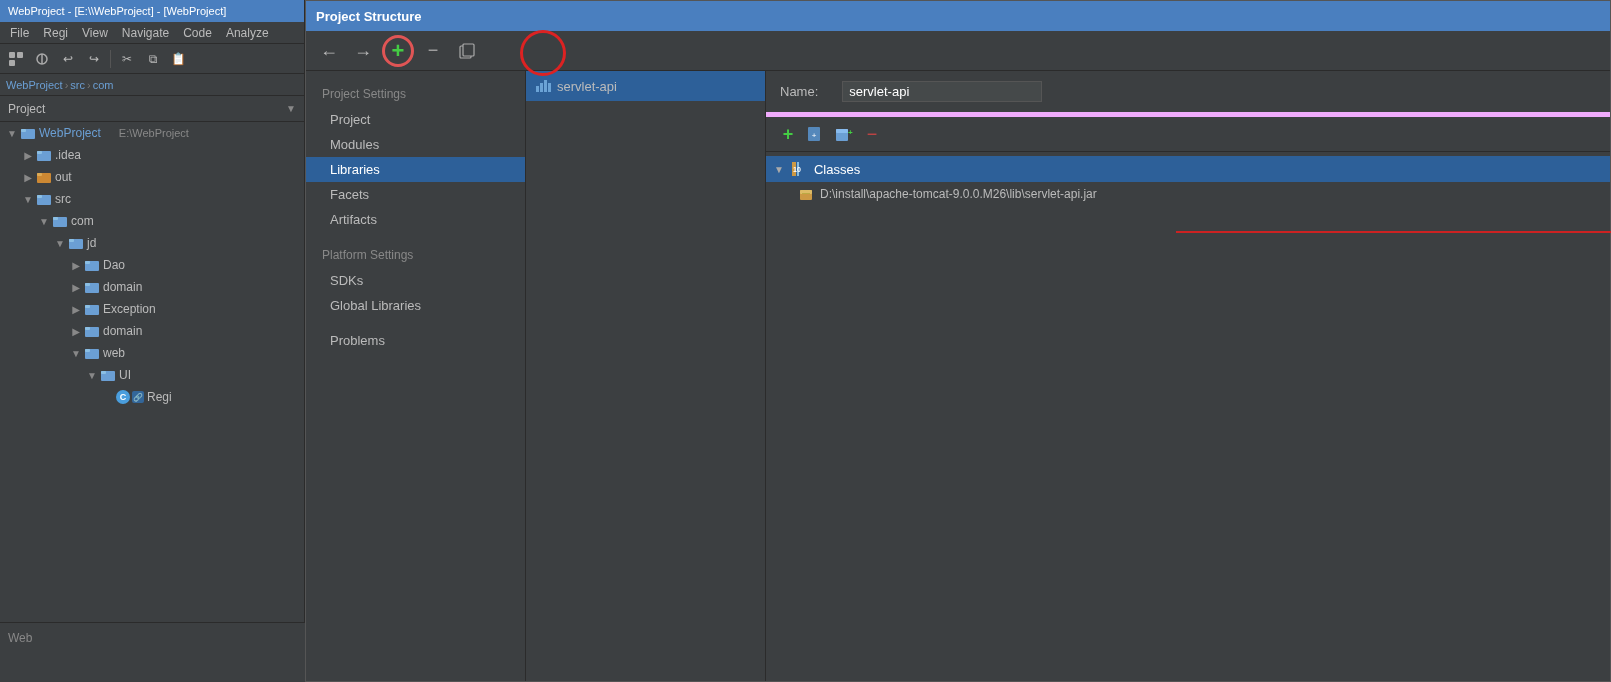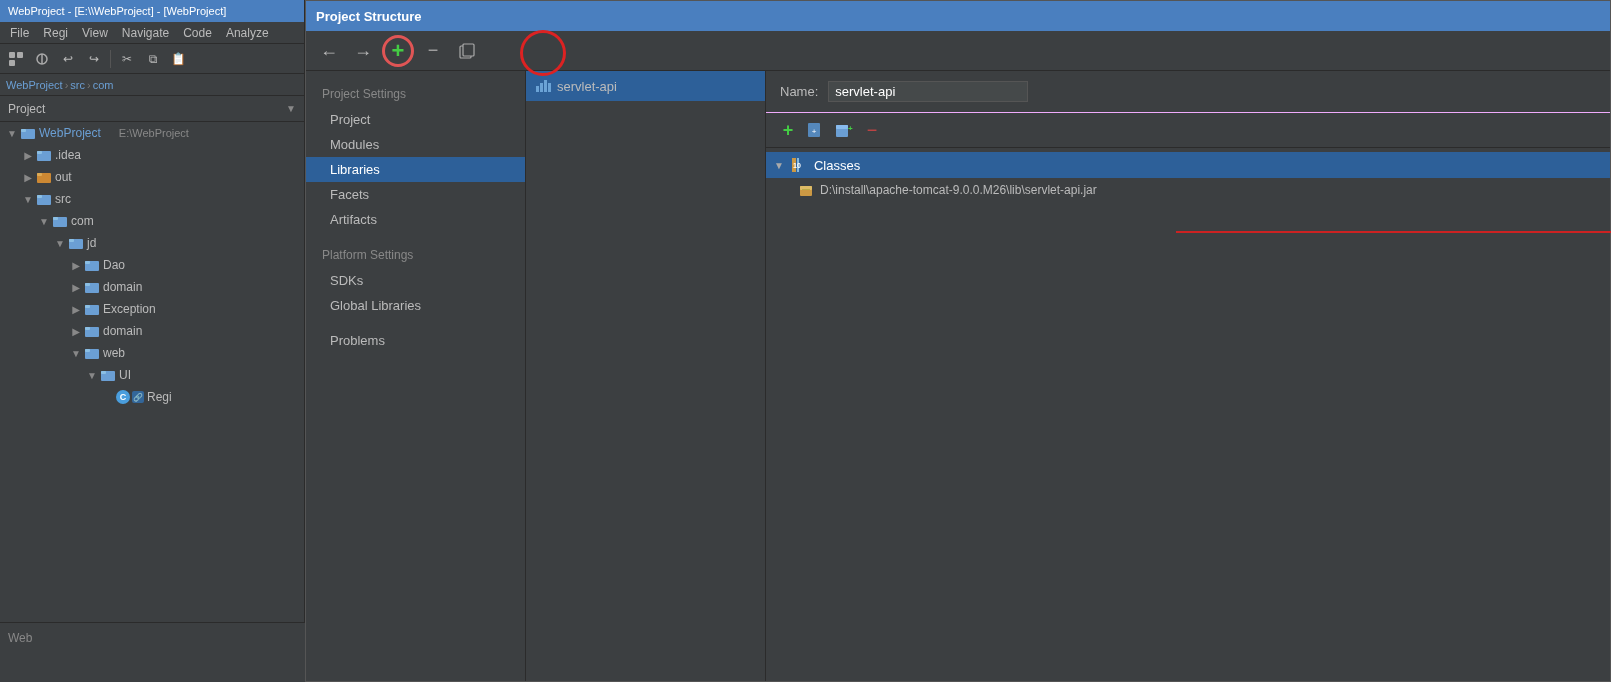--- a/index.html
+++ b/index.html
@@ -150,22 +150,22 @@
     .library-detail-panel {
       flex: 1;
       background: #3c3f41;
       padding: 0;
     }
 
     .detail-name-row {
       display: flex;
       align-items: center;
       padding: 10px 14px;
-      gap: 10px;
-      border-bottom: 1px solid #f0abfc;
+      gap: 24px;
+      border-bottom: 5px solid #f0abfc;
     }
 
     .detail-name-label {
       color: #bbbbbb;
       font-size: 13px;
     }
 
     .detail-name-input {
       background: #45494a;
       border: 1px solid #555;

